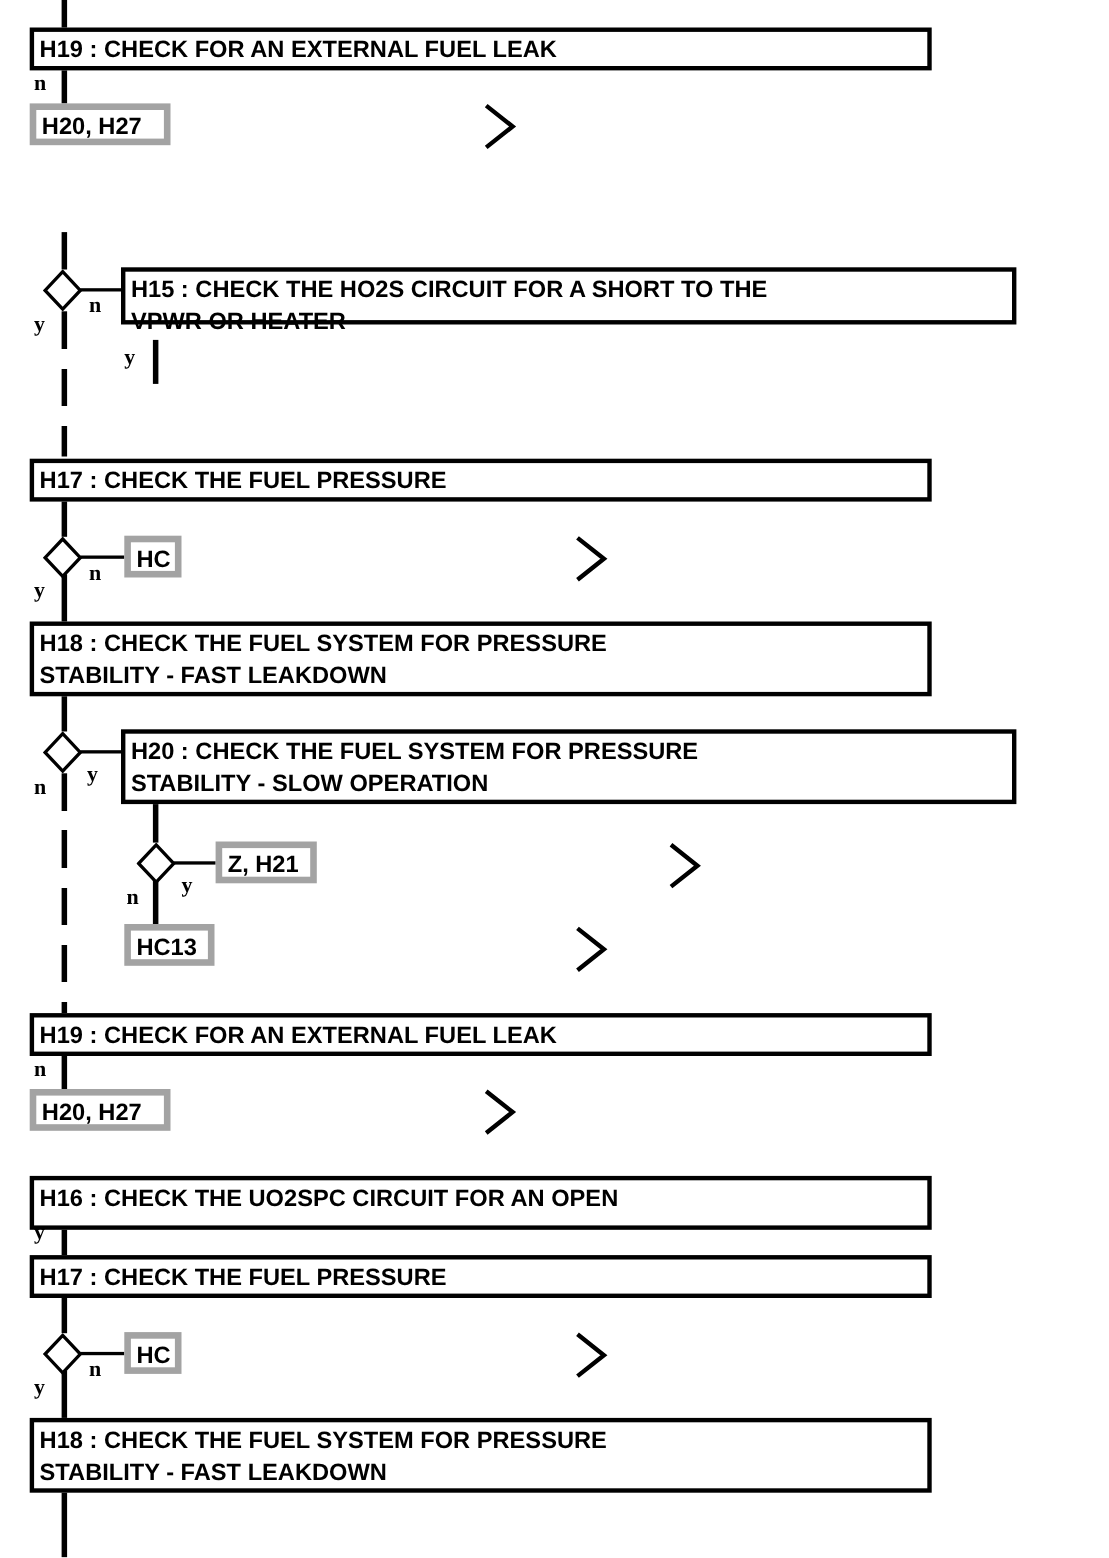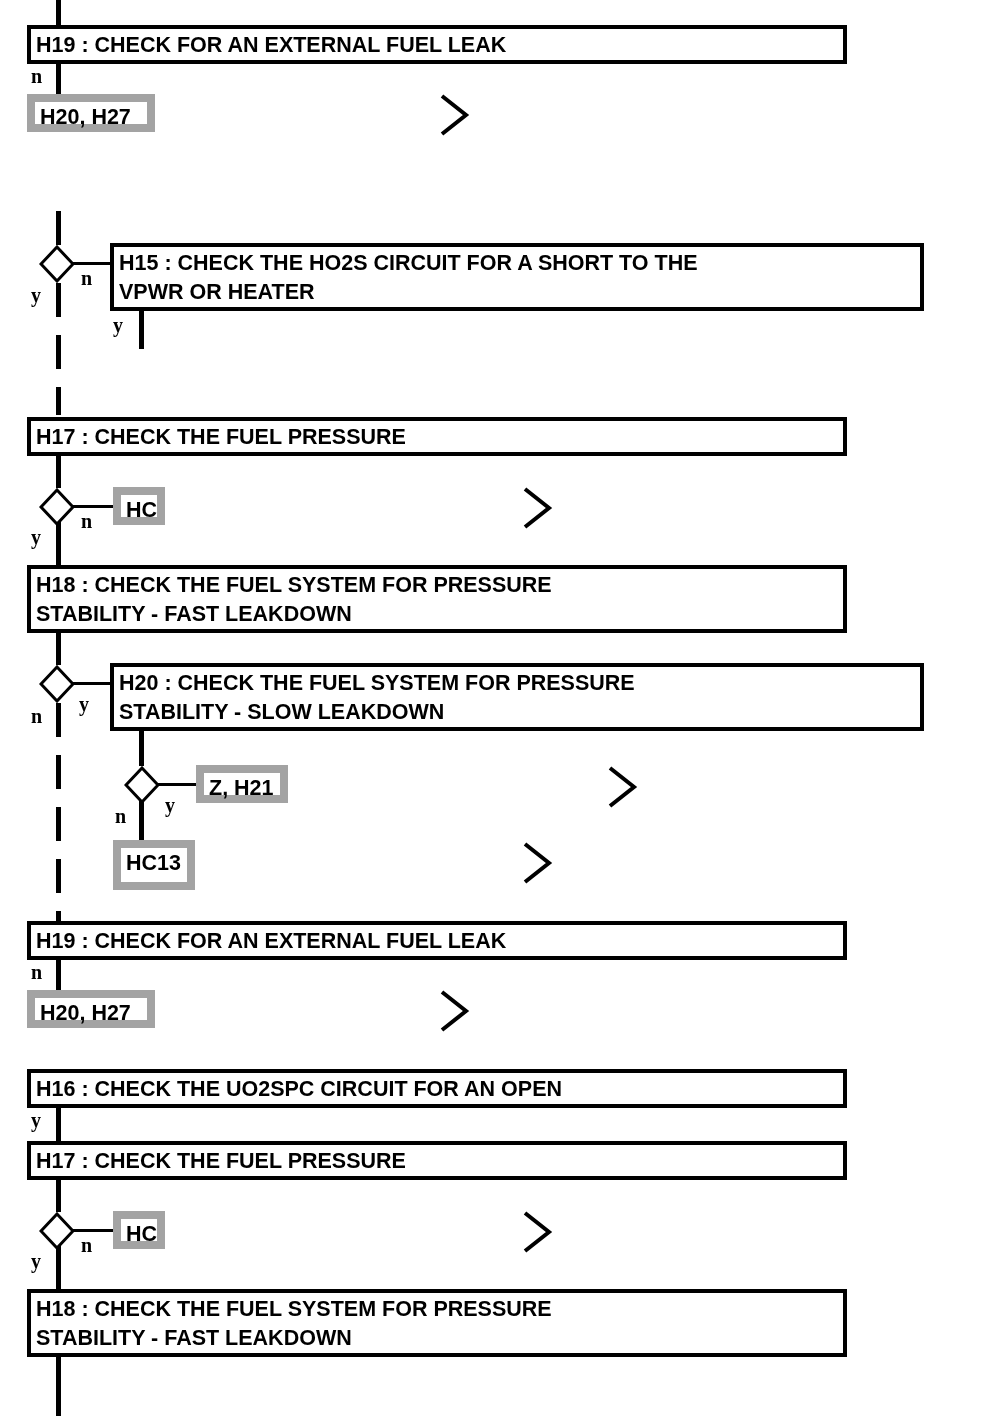--- a/index.html
+++ b/index.html
@@ -29,21 +29,21 @@
     padding:2px 0 2px 5px;
     white-space:pre-line;
     text-align:left;
     z-index:5;
   }
 
   
   .tbox{
     position:absolute;
     box-sizing:border-box;
-    border:8px solid #a3a3a3;
+    border:6px solid #a3a3a3;
     background:#fff;
     font-size:21.5px;
     font-weight:bold;
     line-height:28px;
     color:#000;
     padding:1px 4px 1px 5px;
     white-space:nowrap;
     z-index:6;
   }
 
@@ -123,21 +123,21 @@
   <div class="diamond" style="left:39px; top:245px;">
     <svg width="36" height="38" viewBox="0 0 36 38">
       <polygon points="18,2 34,19 18,36 2,19" fill="#fff" stroke="#000" stroke-width="3"></polygon>
     </svg>
   </div>
 
   <div class="hline" style="left:73px; top:262px; width:40px;"></div>
   <div class="blabel" style="left:81px; top:268px;">n</div>
   <div class="blabel" style="left:31px; top:285px;">y</div>
 
-  <div class="pbox" style="left:110px; top:243px; width:814px; height:68px;">H15 : CHECK THE HO2S CIRCUIT FOR A SHORT TO THE
+  <div class="pbox" style="left:110px; top:243px; width:814px; height:52px;">H15 : CHECK THE HO2S CIRCUIT FOR A SHORT TO THE
 VPWR OR HEATER</div>
 
   <div class="vline" style="left:139px; top:309px; height:40px;"></div>
   <div class="blabel" style="left:113px; top:315px;">y</div>
 
 
   <div class="vdash" style="left:56px; top:283px; height:132px;"></div>
 
   <div class="pbox" style="left:27px; top:417px; width:820px; height:39px;">H17 : CHECK THE FUEL PRESSURE</div>
 
@@ -172,21 +172,21 @@
     <svg width="36" height="38" viewBox="0 0 36 38">
       <polygon points="18,2 34,19 18,36 2,19" fill="#fff" stroke="#000" stroke-width="3"></polygon>
     </svg>
   </div>
 
   <div class="hline" style="left:73px; top:682px; width:40px;"></div>
   <div class="blabel" style="left:79px; top:694px;">y</div>
   <div class="blabel" style="left:31px; top:706px;">n</div>
 
   <div class="pbox" style="left:110px; top:663px; width:814px; height:68px;">H20 : CHECK THE FUEL SYSTEM FOR PRESSURE
-STABILITY - SLOW LEAKDOWN</div>
+STABILITY - SLOW OPERATION</div>
 
   <div class="vline" style="left:139px; top:729px; height:37px;"></div>
 
   <div class="diamond" style="left:124px; top:766px;">
     <svg width="36" height="38" viewBox="0 0 36 38">
       <polygon points="18,2 34,19 18,36 2,19" fill="#fff" stroke="#000" stroke-width="3"></polygon>
     </svg>
   </div>
 
   <div class="hline" style="left:158px; top:783px; width:40px;"></div>
@@ -196,21 +196,21 @@
   <div class="tbox" style="left:196px; top:765px; width:92px; height:38px;">Z, H21</div>
 
   <div class="chev" style="left:606px; top:764px;">
     <svg width="40" height="46" viewBox="0 0 40 46">
       <polyline points="4,4 28,23 4,42" fill="none" stroke="#000" stroke-width="4"></polyline>
     </svg>
   </div>
 
   <div class="vline" style="left:139px; top:800px; height:42px;"></div>
 
-  <div class="tbox" style="left:113px; top:840px; width:82px; height:50px;">HC13</div>
+  <div class="tbox" style="left:113px; top:840px; width:82px; height:38px;">HC13</div>
 
   <div class="chev" style="left:521px; top:840px;">
     <svg width="40" height="46" viewBox="0 0 40 46">
       <polyline points="4,4 28,23 4,42" fill="none" stroke="#000" stroke-width="4"></polyline>
     </svg>
   </div>
 
   <div class="vdash" style="left:56px; top:703px; height:218px;"></div>
 
   <div class="pbox" style="left:27px; top:921px; width:820px; height:39px;">H19 : CHECK FOR AN EXTERNAL FUEL LEAK</div>
@@ -219,21 +219,21 @@
   <div class="blabel" style="left:31px; top:962px;">n</div>
 
   <div class="tbox" style="left:27px; top:990px; width:128px; height:38px;">H20, H27</div>
 
   <div class="chev" style="left:438px; top:988px;">
     <svg width="40" height="46" viewBox="0 0 40 46">
       <polyline points="4,4 28,23 4,42" fill="none" stroke="#000" stroke-width="4"></polyline>
     </svg>
   </div>
 
-  <div class="pbox" style="left:27px; top:1069px; width:820px; height:39px;">H16 : CHECK THE UO2SPC CIRCUIT FOR AN OPEN</div>
+  <div class="pbox" style="left:27px; top:1069px; width:820px; height:49px;">H16 : CHECK THE UO2SPC CIRCUIT FOR AN OPEN</div>
 
   <div class="vline" style="left:56px; top:1106px; height:37px;"></div>
   <div class="blabel" style="left:31px; top:1110px;">y</div>
 
   <div class="pbox" style="left:27px; top:1141px; width:820px; height:39px;">H17 : CHECK THE FUEL PRESSURE</div>
 
   <div class="vline" style="left:56px; top:1178px; height:34px;"></div>
 
   <div class="diamond" style="left:39px; top:1212px;">
     <svg width="36" height="38" viewBox="0 0 36 38">

